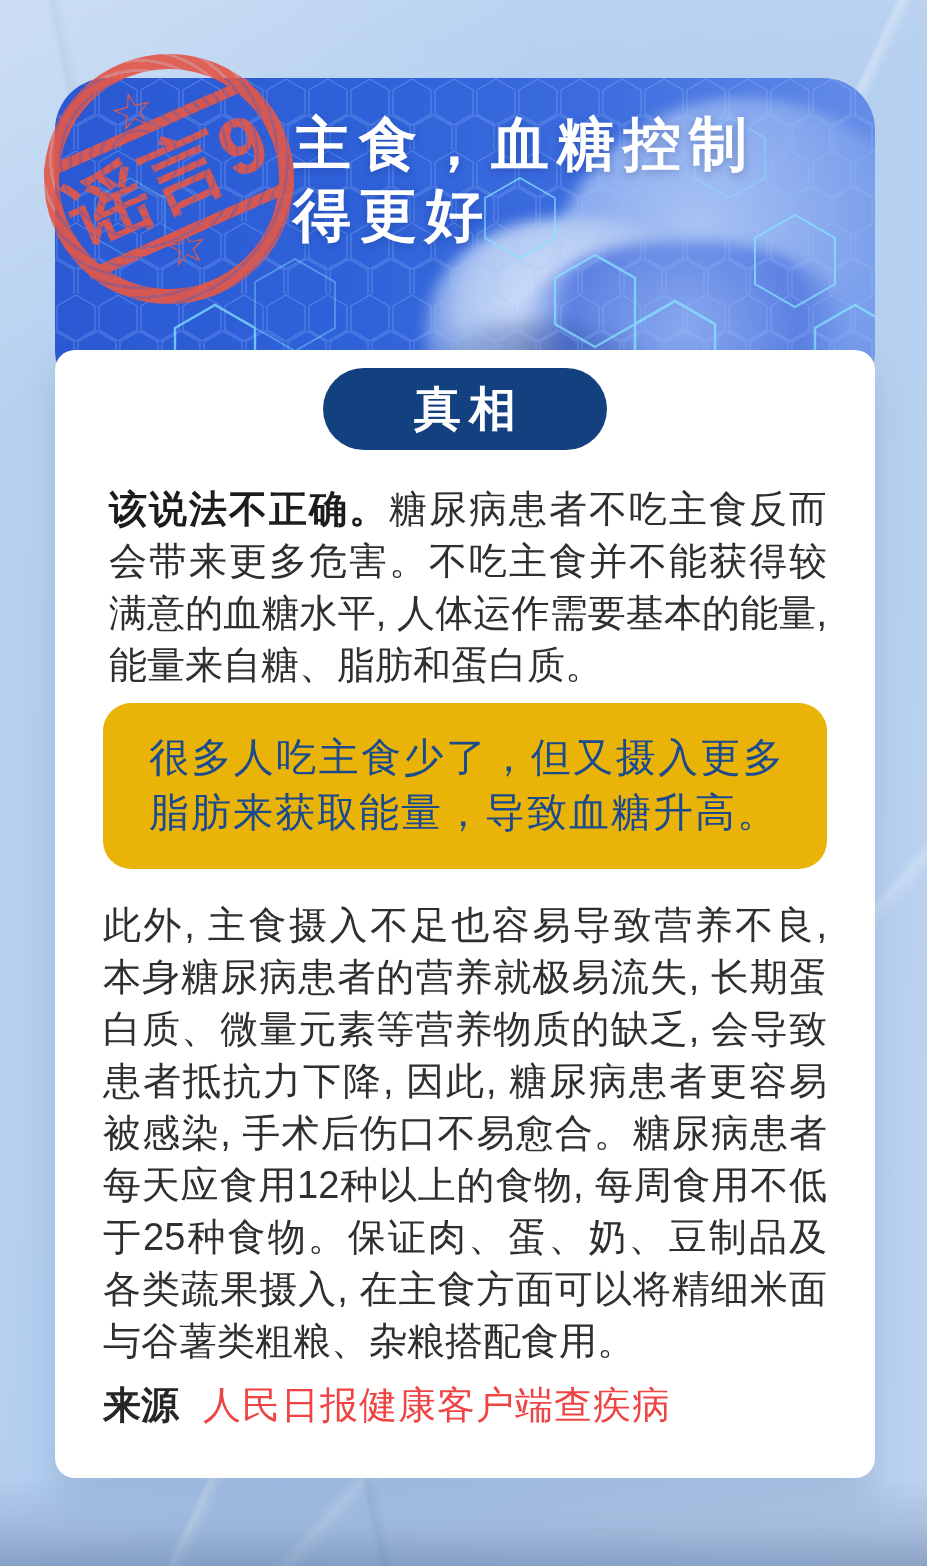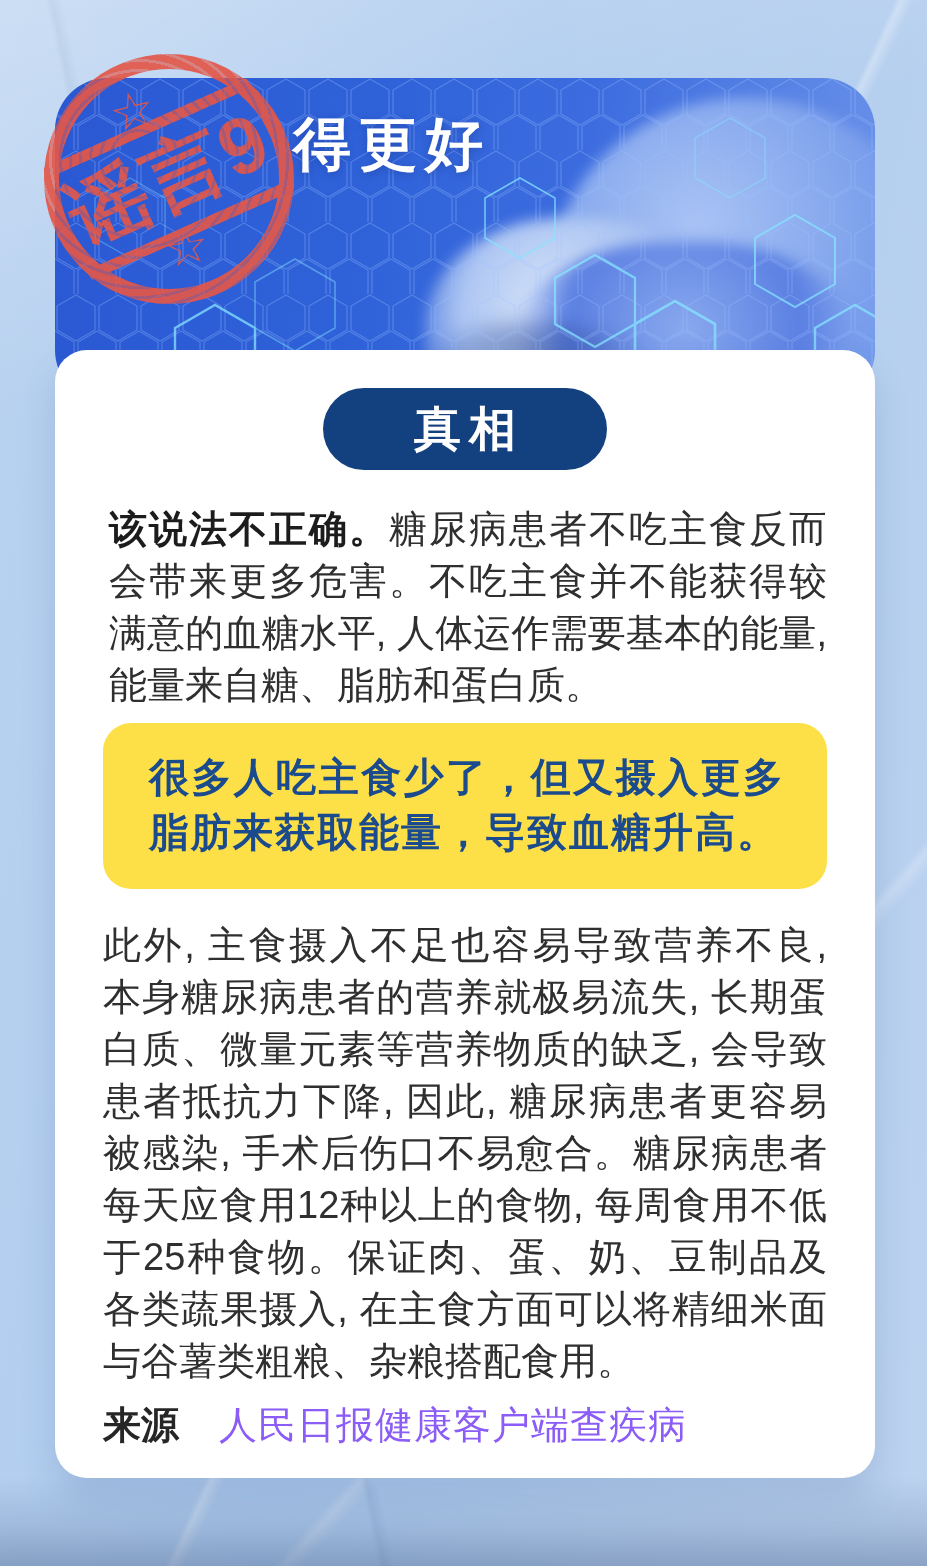--- a/index.html
+++ b/index.html
@@ -64,43 +64,43 @@
     color:#e2584a; font-weight:900; font-size:80px; line-height:1.02; letter-spacing:2px;
     white-space:nowrap;
   }
   .stamp-star{ position:absolute; color:#e2584a; font-size:50px; line-height:1; font-weight:700; }
   .stamp-star.s1{ left:66px;  top:32px;  transform:rotate(-14deg); }
   .stamp-star.s2{ left:120px; top:168px; transform:rotate(-10deg); }
 
   
   .card{
     position:absolute; left:55px; top:350px; width:820px; height:1128px; z-index:5;
-    background:#ffffff; border-radius:32px;
+    background:#ffffff; border-radius:20px;
     box-shadow:0 20px 34px rgba(60,90,145,.18);
-    padding:38px 48px 0 48px;
+    padding:18px 48px 0 48px;
   }
   .badge{
     width:284px; height:82px; margin:0 auto; border-radius:42px;
     background:#134180; color:#ffffff;
     display:flex; align-items:center; justify-content:center;
     font-size:47px; font-weight:900; letter-spacing:8px; text-indent:8px;
   }
   .para{ font-size:38px; line-height:52px; color:#2f2f2f; text-align:justify; }
   .para-1{ margin-top:33px;margin-left:6px; }
   .lead-bold{ font-weight:800; color:#1c1c1c; }
   .callout{
-    margin-top:12px; background:#fde047; border-radius:28px;
+    margin-top:12px; background:#eab308; border-radius:28px;
     padding:27px 42px 29px 46px;
-    color:#1b4b8d; font-weight:700; font-size:40px; line-height:55px; letter-spacing:2px;
+    color:#1b4b8d; font-weight:400; font-size:40px; line-height:55px; letter-spacing:2px;
     text-align:justify;
   }
   .para-2{ margin-top:30px; }
   .source{ margin-top:13px; display:flex; align-items:baseline; font-size:38px; }
   .source-label{ font-weight:800; color:#262626; }
-  .source-value{ margin-left:40px; color:#8b5cf6; letter-spacing:1px; }
+  .source-value{ margin-left:24px; color:#ef4444; letter-spacing:1px; }
 </style>
 </head>
 <body>
 
 <div class="page">
 
   <div class="header">
     <div class="blob blob-1"></div>
     <div class="blob blob-2"></div>
     <div class="blob blob-3"></div>
@@ -121,20 +121,21 @@
         <path d="M500 200 L540 177 L580 200 L580 246 L540 269 L500 246 Z" stroke-width="2.2"></path>
         <path d="M580 246 L620 223 L660 246 L660 292 L620 315 L580 292 Z" stroke-width="2.6"></path>
         <path d="M640 60 L675 40 L710 60 L710 100 L675 120 L640 100 Z" stroke-width="1.5" opacity="0.6"></path>
         <path d="M700 160 L740 137 L780 160 L780 206 L740 229 L700 206 Z" stroke-width="2.0"></path>
         <path d="M760 250 L800 227 L840 250 L840 296 L800 319 L760 296 Z" stroke-width="2.4"></path>
         <path d="M40 120 L75 100 L110 120 L110 160 L75 180 L40 160 Z" stroke-width="1.4" opacity="0.5"></path>
       </g>
     </svg>
 
     <div class="header-title">
+      <div>主食，血糖控制</div>
       <div>得更好</div>
     </div>
   </div>
 
   <div class="stamp">
     <div class="stamp-ring"></div>
     <div class="stamp-rot">
       <div class="stamp-bar top"></div>
       <div class="stamp-text">谣言9</div>
       <div class="stamp-bar bottom"></div>

